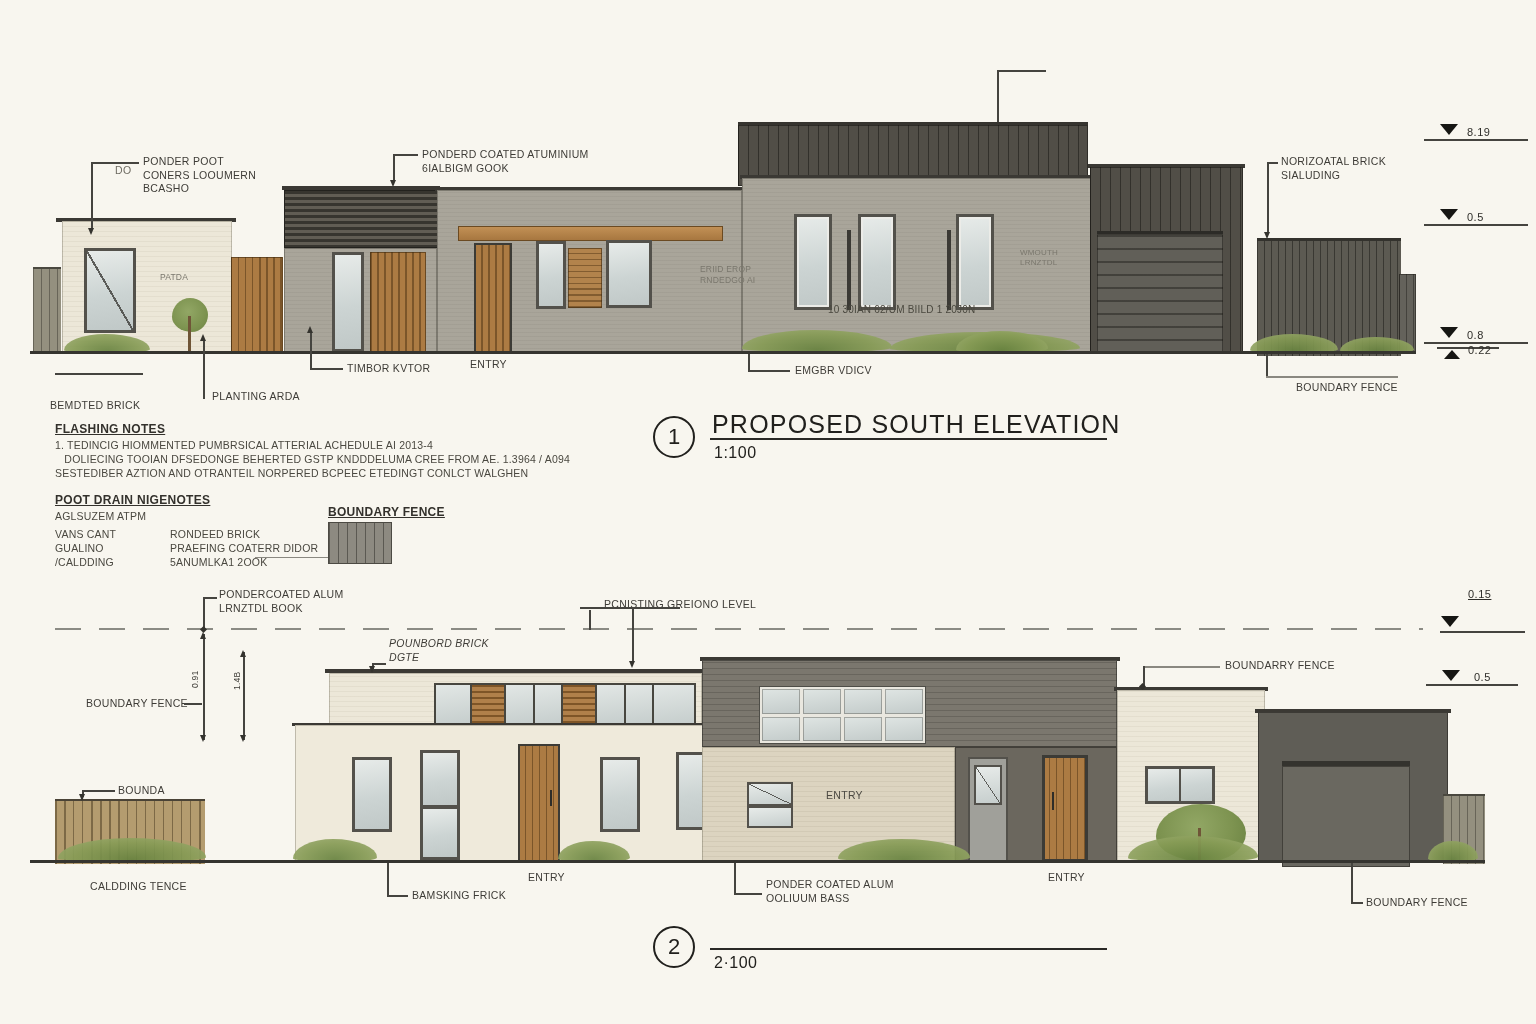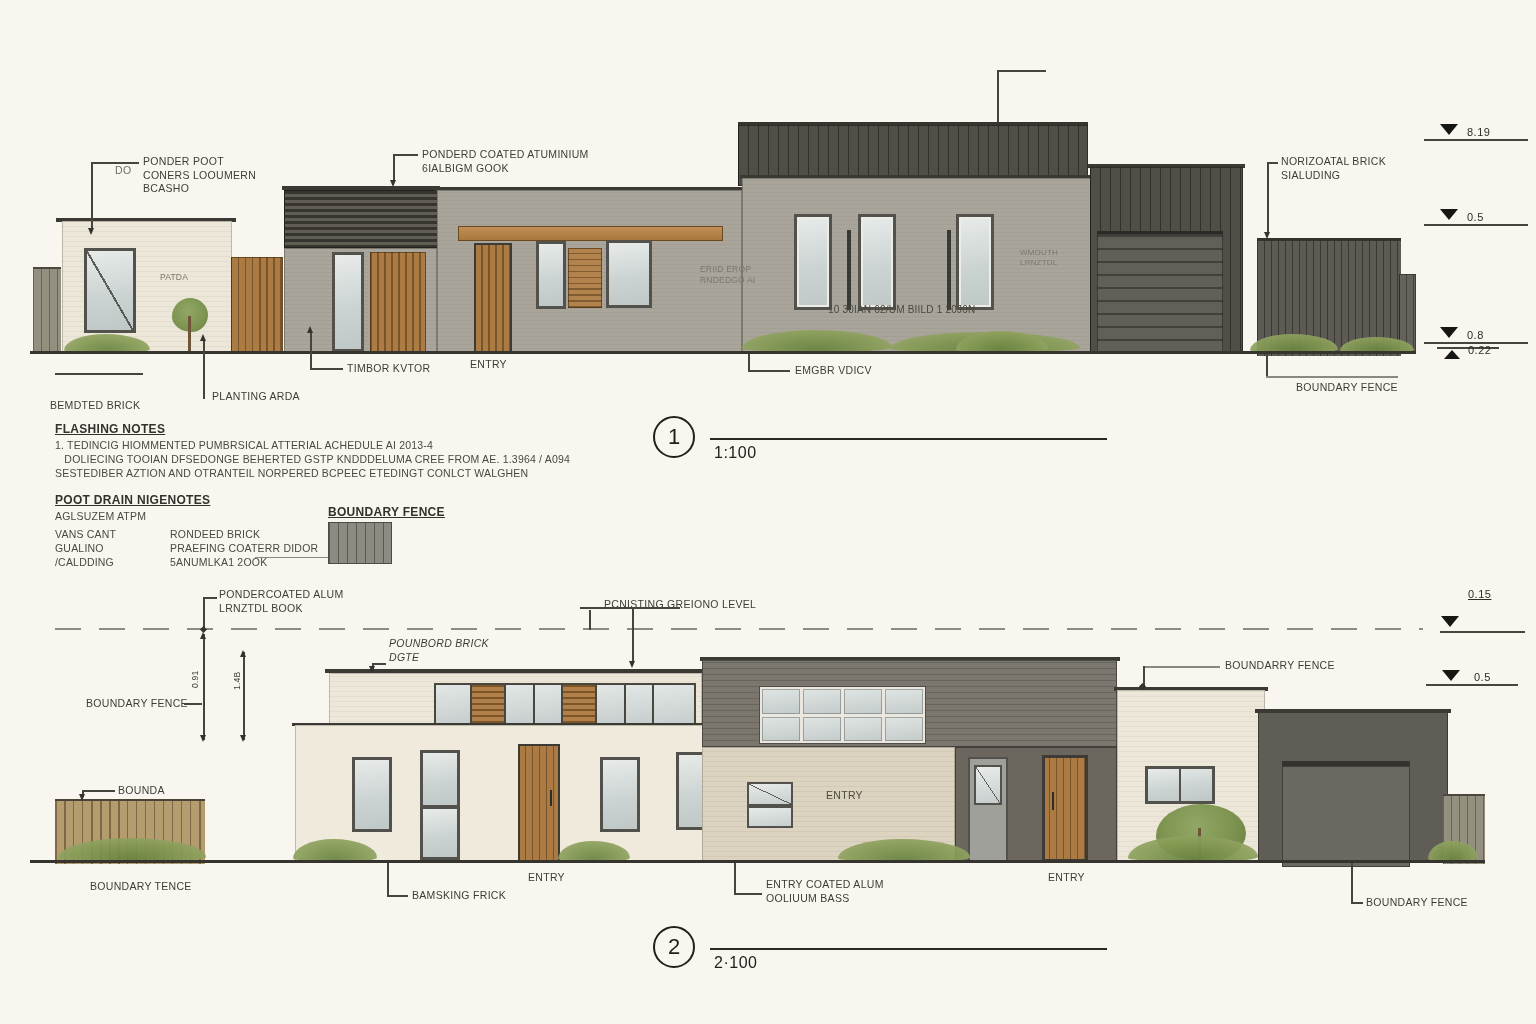--- a/index.html
+++ b/index.html
@@ -169,20 +169,21 @@
 
   <div class="tri down" style="left:1440px;top:327px;"></div>
   <div class="lvl-txt" style="left:1467px;top:329px;">0.8</div>
   <div class="ln" style="left:1424px;top:342px;width:104px;height:1.5px;"></div>
 
   <div class="ln" style="left:1437px;top:347px;width:62px;height:1.5px;"></div>
   <div class="tri up" style="left:1444px;top:350px;"></div>
   <div class="lvl-txt" style="left:1468px;top:344px;">0.22</div>
 
   <div class="title-circle" style="left:653px;top:416px;">1</div>
+  <div class="title-text" style="left:712px;top:410px;">PROPOSED SOUTH ELEVATION</div>
   <div class="title-rule" style="left:710px;top:438px;width:397px;"></div>
   <div class="title-scale" style="left:714px;top:444px;">1:100</div>
 
   <div class="note-h" style="left:55px;top:422px;">FLASHING NOTES</div>
   <div class="note-b" style="left:55px;top:438px;width:560px;">1. TEDINCIG HIOMMENTED PUMBRSICAL ATTERIAL ACHEDULE AI 2013-4
 &nbsp;&nbsp;&nbsp;DOLIECING TOOIAN DFSEDONGE BEHERTED GSTP KNDDDELUMA CREE FROM AE. 1.3964 / A094
 SESTEDIBER AZTION AND OTRANTEIL NORPERED BCPEEC ETEDINGT CONLCT WALGHEN</div>
   <div class="note-h" style="left:55px;top:493px;">POOT DRAIN NIGENOTES</div>
   <div class="note-b" style="left:55px;top:509px;">AGLSUZEM  ATPM</div>
   <div class="note-b" style="left:55px;top:527px;">VANS CANT
@@ -307,31 +308,31 @@
   <div class="nd" style="left:1140px;top:684px;"></div>
 
   <div class="tri down" style="left:1441px;top:616px;"></div>
   <div class="lvl-txt" style="left:1468px;top:588px;text-decoration:underline;">0.15</div>
   <div class="ln" style="left:1440px;top:631px;width:85px;height:1.5px;"></div>
 
   <div class="tri down" style="left:1442px;top:670px;"></div>
   <div class="lvl-txt" style="left:1474px;top:671px;">0.5</div>
   <div class="ln" style="left:1426px;top:684px;width:92px;height:1.5px;"></div>
 
-  <div class="lbl" style="left:90px;top:880px;">BOUNDARY TENCE</div>
+  <div class="lbl" style="left:90px;top:880px;">CALDDING TENCE</div>
 
   <div class="ln" style="left:387px;top:863px;width:1.5px;height:33px;"></div>
   <div class="ln" style="left:387px;top:895px;width:21px;height:1.5px;"></div>
   <div class="lbl" style="left:412px;top:889px;">BAMSKING FRICK</div>
 
   <div class="lbl" style="left:528px;top:871px;">ENTRY</div>
 
   <div class="ln" style="left:734px;top:863px;width:1.5px;height:31px;"></div>
   <div class="ln" style="left:734px;top:893px;width:28px;height:1.5px;"></div>
-  <div class="lbl" style="left:766px;top:878px;">ENTRY COATED ALUM
+  <div class="lbl" style="left:766px;top:878px;">PONDER COATED ALUM
 OOLIUUM BASS</div>
 
   <div class="lbl" style="left:1048px;top:871px;">ENTRY</div>
 
   <div class="ln" style="left:1351px;top:863px;width:1.5px;height:41px;"></div>
   <div class="ln" style="left:1351px;top:902px;width:12px;height:1.5px;"></div>
   <div class="lbl" style="left:1366px;top:896px;">BOUNDARY FENCE</div>
 
   <div class="title-circle" style="left:653px;top:926px;">2</div>
   <div class="title-rule" style="left:710px;top:948px;width:397px;"></div>

